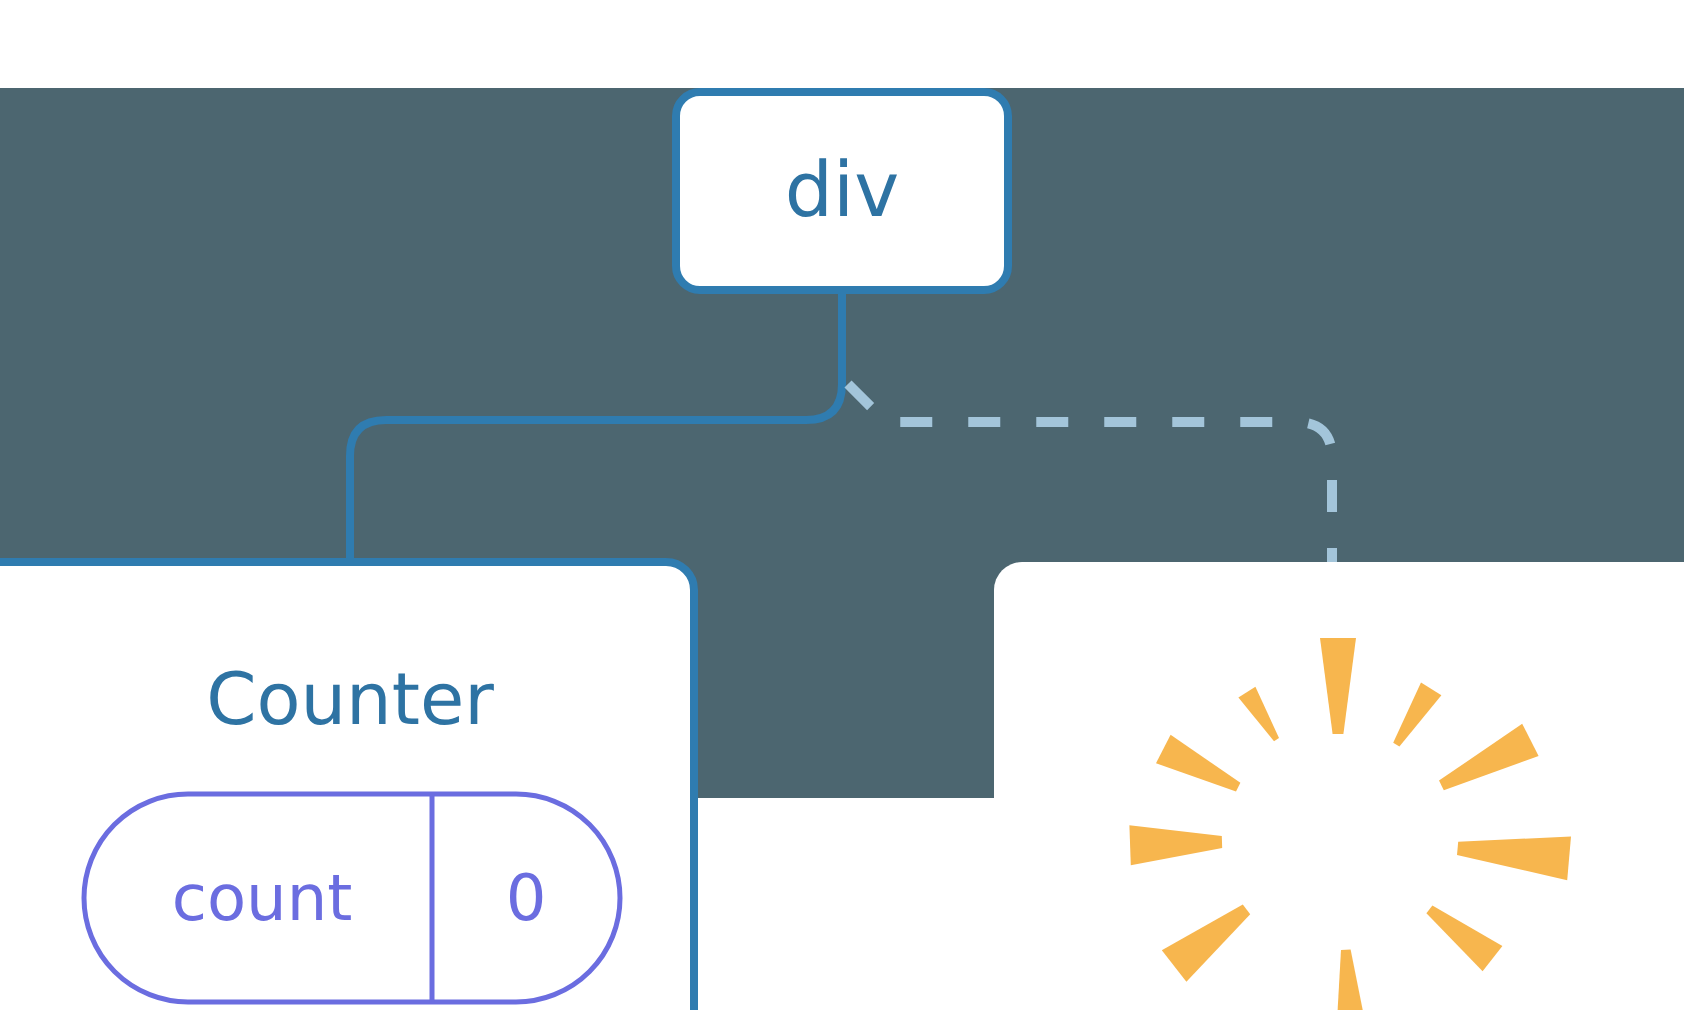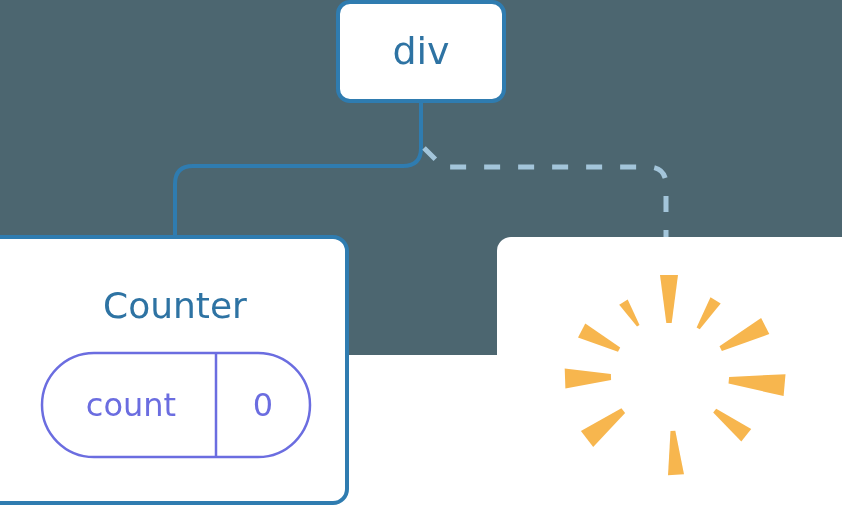--- a/index.html
+++ b/index.html
@@ -10,20 +10,21 @@
     width: 842px;
     height: 505px;
     overflow: hidden;
     font-family: "DejaVu Sans", "Liberation Sans", sans-serif;
   }
   #stage {
     position: relative;
     width: 842px;
     height: 355px;
     background: #4c6670;
+    margin-top: 44px;
   }
   #diagram-svg {
     position: absolute;
     inset: 0;
     width: 842px;
     height: 505px;
     display: block;
   }
   .node-label {
     font-family: "DejaVu Sans", "Liberation Sans", sans-serif;

